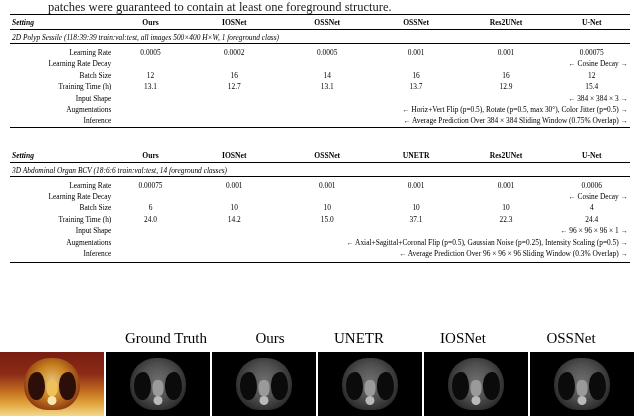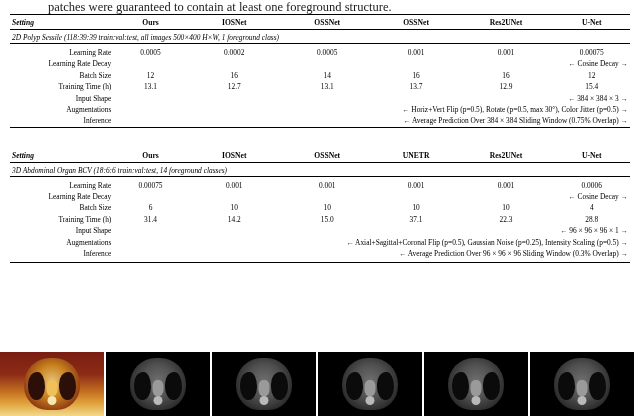--- a/index.html
+++ b/index.html
@@ -317,46 +317,53 @@
         <td class="rowlabel">Batch Size</td>
         <td class="val">6</td>
         <td class="val">10</td>
         <td class="val">10</td>
         <td class="val">10</td>
         <td class="val">10</td>
         <td class="val">4</td>
       </tr>
       <tr>
         <td class="rowlabel">Training Time (h)</td>
-        <td class="val">31.4</td>
+        <td class="val">24.0</td>
         <td class="val">14.2</td>
         <td class="val">15.0</td>
         <td class="val">37.1</td>
         <td class="val">22.3</td>
-        <td class="val">28.8</td>
+        <td class="val">24.4</td>
       </tr>
       <tr>
         <td class="rowlabel">Input Shape</td>
         <td class="span" colspan="6">← 96 × 96 × 96 × 1 →</td>
       </tr>
       <tr>
         <td class="rowlabel">Augmentations</td>
         <td class="span" colspan="6">← Axial+Sagittal+Coronal Flip (p=0.5), Gaussian Noise (p=0.25), Intensity Scaling (p=0.5) →</td>
       </tr>
       <tr>
         <td class="rowlabel">Inference</td>
         <td class="span" colspan="6">← Average Prediction Over 96 × 96 × 96 Sliding Window (0.3% Overlap) →</td>
       </tr>
       <tr class="hrule">
           <td class="rule-bot" colspan="7"></td>
         </tr>
     </tbody>
   </table>
 
   <div class="figure">
+    <div class="fig-labels">
+      <div class="fig-label" style="left:110px;width:112px">Ground Truth</div>
+      <div class="fig-label" style="left:232px;width:76px">Ours</div>
+      <div class="fig-label" style="left:315px;width:88px">UNETR</div>
+      <div class="fig-label" style="left:420px;width:86px">IOSNet</div>
+      <div class="fig-label" style="left:524px;width:94px">OSSNet</div>
+    </div>
     <div class="fig-panels">
       <div class="panel color" style="left:0px;width:104px">
         <div class="scan">
           <div class="lung-l"></div>
           <div class="lung-r"></div>
           <div class="mid"></div>
           <div class="spine"></div>
         </div>
       </div>
       <div class="panel" style="left:106px;width:104px">

